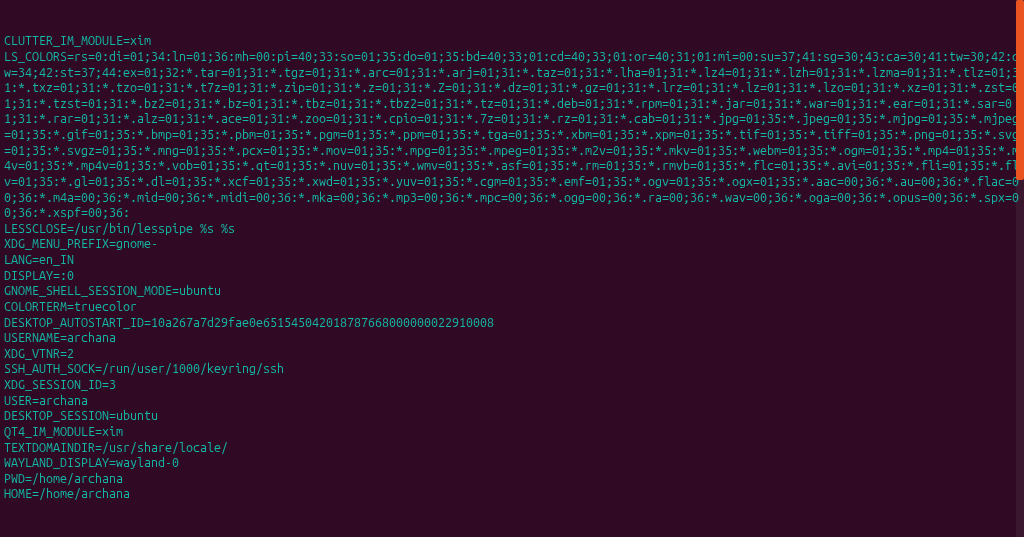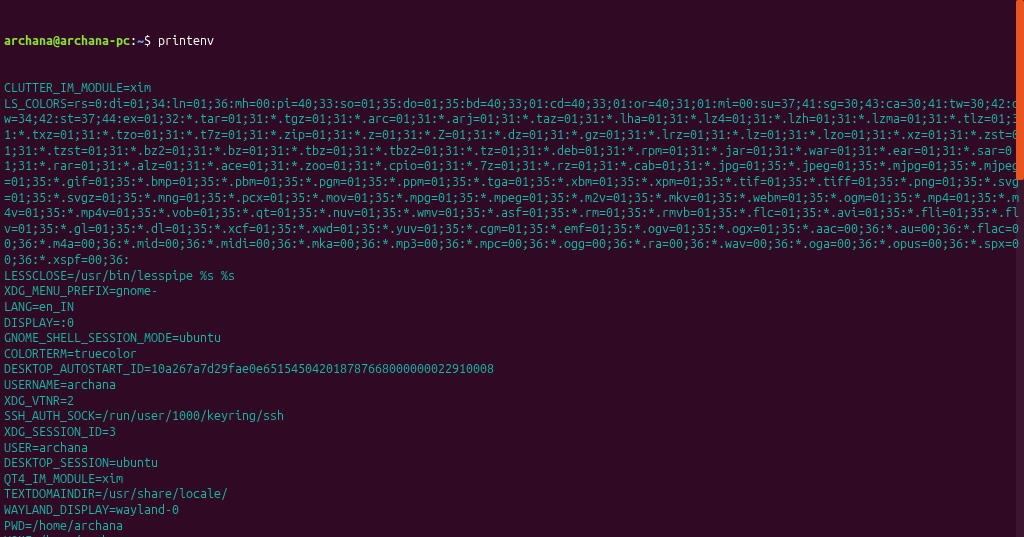--- a/index.html
+++ b/index.html
@@ -61,19 +61,18 @@
       width: 8px;
       height: 180px;
       background: #e95420;
       border-radius: 2px;
     }
   </style>
 </head>
 <body>
 
 <div class="terminal">
-  <div><span class="prompt-user">archana@archana-pc</span><span class="prompt-path">:</span><span class="prompt-tilde">~</span><span class="prompt-dollar">$</span> <span class="command">printenv</span></div>
   <div id="output-container"><span class="output-line">CLUTTER_IM_MODULE=xim</span><span class="output-line">LS_COLORS=rs=0:di=01;34:ln=01;36:mh=00:pi=40;33:so=01;35:do=01;35:bd=40;33;01:cd=40;33;01:or=40;31;01:mi=00:su=37;41:sg=30;43:ca=30;41:tw=30;42:ow=34;42:st=37;44:ex=01;32:*.tar=01;31:*.tgz=01;31:*.arc=01;31:*.arj=01;31:*.taz=01;31:*.lha=01;31:*.lz4=01;31:*.lzh=01;31:*.lzma=01;31:*.tlz=01;31:*.txz=01;31:*.tzo=01;31:*.t7z=01;31:*.zip=01;31:*.z=01;31:*.Z=01;31:*.dz=01;31:*.gz=01;31:*.lrz=01;31:*.lz=01;31:*.lzo=01;31:*.xz=01;31:*.zst=01;31:*.tzst=01;31:*.bz2=01;31:*.bz=01;31:*.tbz=01;31:*.tbz2=01;31:*.tz=01;31:*.deb=01;31:*.rpm=01;31:*.jar=01;31:*.war=01;31:*.ear=01;31:*.sar=01;31:*.rar=01;31:*.alz=01;31:*.ace=01;31:*.zoo=01;31:*.cpio=01;31:*.7z=01;31:*.rz=01;31:*.cab=01;31:*.jpg=01;35:*.jpeg=01;35:*.mjpg=01;35:*.mjpeg=01;35:*.gif=01;35:*.bmp=01;35:*.pbm=01;35:*.pgm=01;35:*.ppm=01;35:*.tga=01;35:*.xbm=01;35:*.xpm=01;35:*.tif=01;35:*.tiff=01;35:*.png=01;35:*.svg=01;35:*.svgz=01;35:*.mng=01;35:*.pcx=01;35:*.mov=01;35:*.mpg=01;35:*.mpeg=01;35:*.m2v=01;35:*.mkv=01;35:*.webm=01;35:*.ogm=01;35:*.mp4=01;35:*.m4v=01;35:*.mp4v=01;35:*.vob=01;35:*.qt=01;35:*.nuv=01;35:*.wmv=01;35:*.asf=01;35:*.rm=01;35:*.rmvb=01;35:*.flc=01;35:*.avi=01;35:*.fli=01;35:*.flv=01;35:*.gl=01;35:*.dl=01;35:*.xcf=01;35:*.xwd=01;35:*.yuv=01;35:*.cgm=01;35:*.emf=01;35:*.ogv=01;35:*.ogx=01;35:*.aac=00;36:*.au=00;36:*.flac=00;36:*.m4a=00;36:*.mid=00;36:*.midi=00;36:*.mka=00;36:*.mp3=00;36:*.mpc=00;36:*.ogg=00;36:*.ra=00;36:*.wav=00;36:*.oga=00;36:*.opus=00;36:*.spx=00;36:*.xspf=00;36:</span><span class="output-line">LESSCLOSE=/usr/bin/lesspipe %s %s</span><span class="output-line">XDG_MENU_PREFIX=gnome-</span><span class="output-line">LANG=en_IN</span><span class="output-line">DISPLAY=:0</span><span class="output-line">GNOME_SHELL_SESSION_MODE=ubuntu</span><span class="output-line">COLORTERM=truecolor</span><span class="output-line">DESKTOP_AUTOSTART_ID=10a267a7d29fae0e651545042018787668000000022910008</span><span class="output-line">USERNAME=archana</span><span class="output-line">XDG_VTNR=2</span><span class="output-line">SSH_AUTH_SOCK=/run/user/1000/keyring/ssh</span><span class="output-line">XDG_SESSION_ID=3</span><span class="output-line">USER=archana</span><span class="output-line">DESKTOP_SESSION=ubuntu</span><span class="output-line">QT4_IM_MODULE=xim</span><span class="output-line">TEXTDOMAINDIR=/usr/share/locale/</span><span class="output-line">WAYLAND_DISPLAY=wayland-0</span><span class="output-line">PWD=/home/archana</span><span class="output-line">HOME=/home/archana</span></div>
 </div>
 
 <div class="scrollbar">
   <div class="scrollbar-thumb"></div>
 </div>
 
 </body></html>

